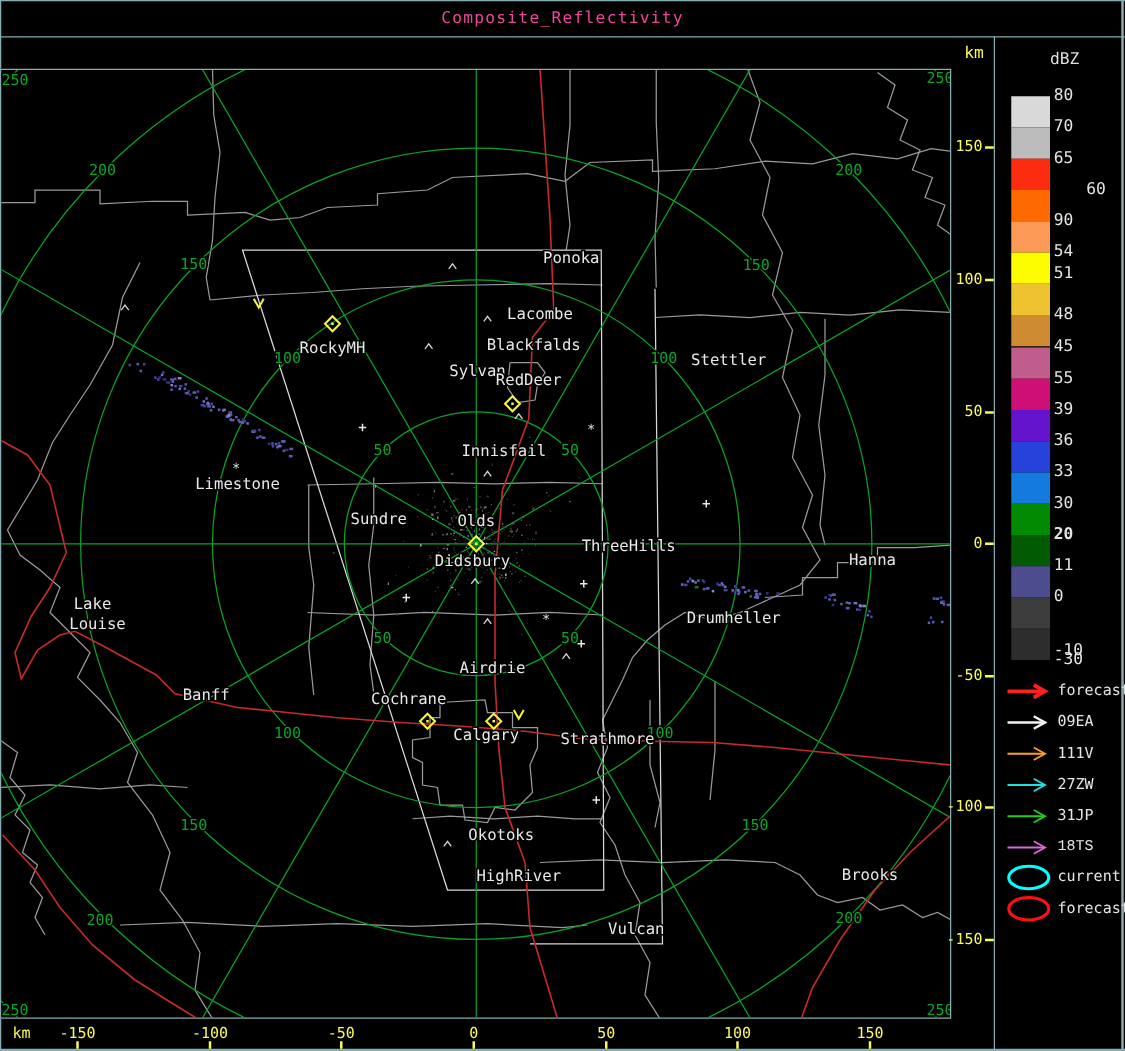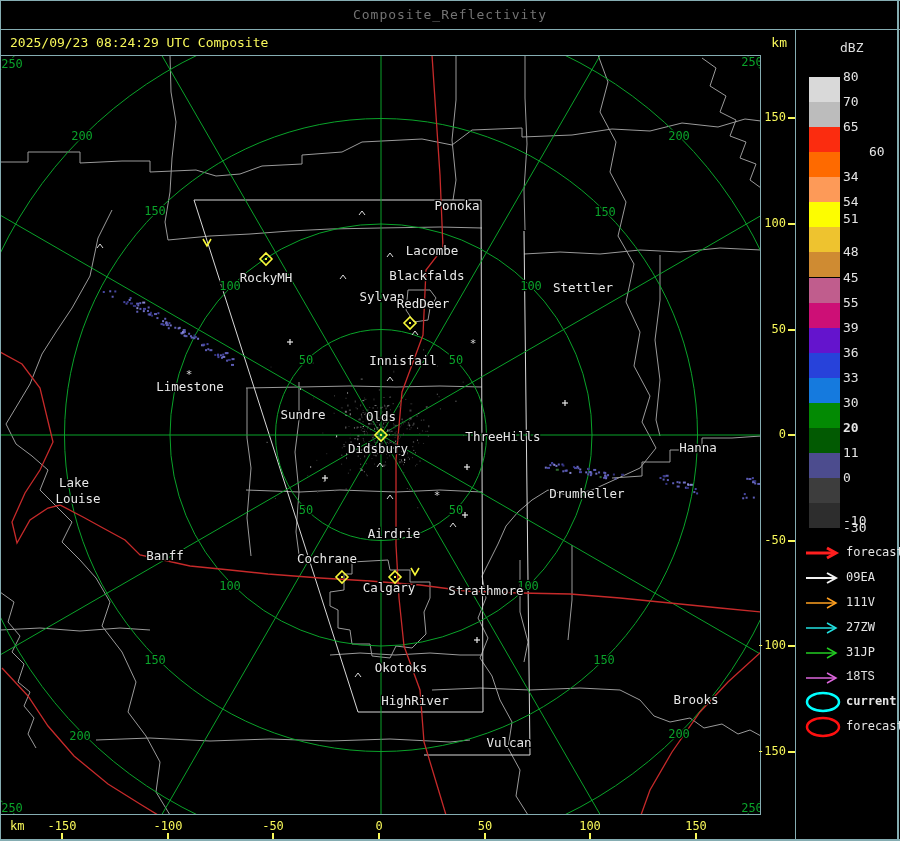--- a/index.html
+++ b/index.html
@@ -1,20 +1,20 @@
 <!DOCTYPE html>
 <html><head>
 <meta charset="utf-8">
 <style>
   html,body{margin:0;padding:0;background:#000;}
   body{width:900px;height:841px;position:relative;overflow:hidden;
        font-family:"DejaVu Sans Mono", monospace;}
   .abs{position:absolute;}
   .tealline{position:absolute;background:#85adb2;}
-  #title-bar{left:0;top:0;width:900px;height:29px;color:#737373;font-size:13px;
+  #title-bar{left:0;top:0;width:900px;height:29px;color:#ec4899;font-size:13px;
              display:flex;align-items:center;justify-content:center;letter-spacing:1px;}
   #info-bar{left:0;top:30px;width:795px;height:25px;color:#f8f85a;font-size:13px;}
   #timestamp{position:absolute;left:10px;top:5px;}
   #km-top{position:absolute;right:8px;top:5px;}
   #map-area{left:0;top:55px;width:761px;height:760px;border:1px solid #85adb2;
             box-sizing:border-box;background:#000;}
   #map-svg{position:absolute;left:0;top:0;}
   #right-axis{left:762px;top:55px;width:33px;height:760px;color:#f8f85a;font-size:12px;}
   .rtick-label{position:absolute;right:9px;width:34px;text-align:right;color:#f8f85a;}
   .rtick-dash{position:absolute;right:0;width:7px;height:2px;background:#f8f85a;}
@@ -37,21 +37,20 @@
 <div class="tealline" style="left:0;top:0;width:1px;height:841px;"></div>
 <div class="tealline" style="left:897px;top:0;width:2px;height:841px;"></div>
 <div class="tealline" style="left:0;top:839px;width:900px;height:2px;"></div>
 <div class="tealline" style="left:795px;top:29px;width:1px;height:812px;"></div>
 
 <div id="title-bar" class="abs">
   <span>Composite_Reflectivity</span>
 </div>
 
 <div id="info-bar" class="abs">
-  <span id="timestamp">2025/09/23 08:24:29 UTC Composite</span>
   <span id="km-top">km</span>
 </div>
 
 <div id="map-area" class="abs">
   <svg id="map-svg" width="759" height="758" viewBox="1 56 759 758" xmlns="http://www.w3.org/2000/svg">
       <polyline points="0,162 28,162 28,152 80,152 80,163 122,161 150,161 150,172 196,170 216,176 240,174 262,166 302,164 302,155 342,152 362,142 422,139 452,145 472,130 522,128 522,137 572,135 612,129 650,131 682,123 718,127 745,119 761,121" fill="none" stroke="#9a9a9a" stroke-width="1"></polyline>
       <polyline points="168,240 210,236 250,234 290,231 330,229 380,228 440,227 482,228" fill="none" stroke="#9a9a9a" stroke-width="1"></polyline>
       <polyline points="170,55 171,92 176,122 172,158 170,192 165,222 168,240" fill="none" stroke="#9a9a9a" stroke-width="1"></polyline>
       <polyline points="112,210 98,238 90,276 72,308 56,332 42,354 30,384 18,404 6,424 16,444 32,456 48,470 40,490 56,506 72,522 62,542 80,560 96,578 110,602 102,626 122,652 136,682 128,712 146,736 160,762 156,792 170,815" fill="none" stroke="#9a9a9a" stroke-width="1"></polyline>
       <polyline points="0,592 14,602 8,622 20,636 12,652 24,664 18,682 30,692 24,706 34,718 28,734 36,748" fill="none" stroke="#9a9a9a" stroke-width="1"></polyline>
@@ -748,21 +747,21 @@
     <div style="top:347.7px;height:25.1px;background:#157ade;" class="swatch"></div>
     <div style="top:372.8px;height:25.1px;background:#038a03;" class="swatch"></div>
     <div style="top:397.8px;height:25.1px;background:#025a02;" class="swatch"></div>
     <div style="top:422.9px;height:25.1px;background:#4c4c8e;" class="swatch"></div>
     <div style="top:448.0px;height:25.1px;background:#3d3d3d;" class="swatch"></div>
     <div style="top:473.0px;height:25.1px;background:#2d2d2d;" class="swatch"></div>
     <div style="top:39.0px;" class="scale-label">80</div>
     <div style="top:64.1px;" class="scale-label">70</div>
     <div style="top:89.1px;" class="scale-label">65</div>
     <div style="top:114.2px;margin-left:26px;" class="scale-label">60</div>
-    <div style="top:139.2px;" class="scale-label">34</div>
+    <div style="top:139.2px;" class="scale-label">90</div>
     <div style="top:164.3px;" class="scale-label">54</div>
     <div style="top:181px;" class="scale-label">51</div>
     <div style="top:214.4px;" class="scale-label">48</div>
     <div style="top:239.5px;" class="scale-label">45</div>
     <div style="top:264.5px;" class="scale-label">55</div>
     <div style="top:289.6px;" class="scale-label">39</div>
     <div style="top:314.7px;" class="scale-label">36</div>
     <div style="top:339.7px;" class="scale-label">33</div>
     <div style="top:364.8px;" class="scale-label">30</div>
     <div style="top:389.8px;font-weight:bold;" class="scale-label">20</div>
@@ -785,15 +784,15 @@
       <polyline points="31,643 40,648 31,653" fill="none" stroke="#dd66dd" stroke-width="1.5"></polyline>
       <ellipse cx="27" cy="672" rx="16" ry="9" fill="none" stroke="#00ffff" stroke-width="2.5"></ellipse>
       <ellipse cx="27" cy="697" rx="16" ry="9" fill="none" stroke="#ff1010" stroke-width="2.5"></ellipse>
     </svg>
     <div style="top:515px;" class="legend-label">forecast</div>
     <div style="top:540px;" class="legend-label">09EA</div>
     <div style="top:565px;" class="legend-label">111V</div>
     <div style="top:590px;" class="legend-label">27ZW</div>
     <div style="top:615px;" class="legend-label">31JP</div>
     <div style="top:640px;font-family:Liberation Mono, monospace;" class="legend-label">18TS</div>
-    <div style="top:664px;font-weight:bold;" class="legend-label">current</div>
+    <div style="top:664px;" class="legend-label">current</div>
     <div style="top:689px;" class="legend-label">forecast</div>
   </div>
 
 </body></html>

